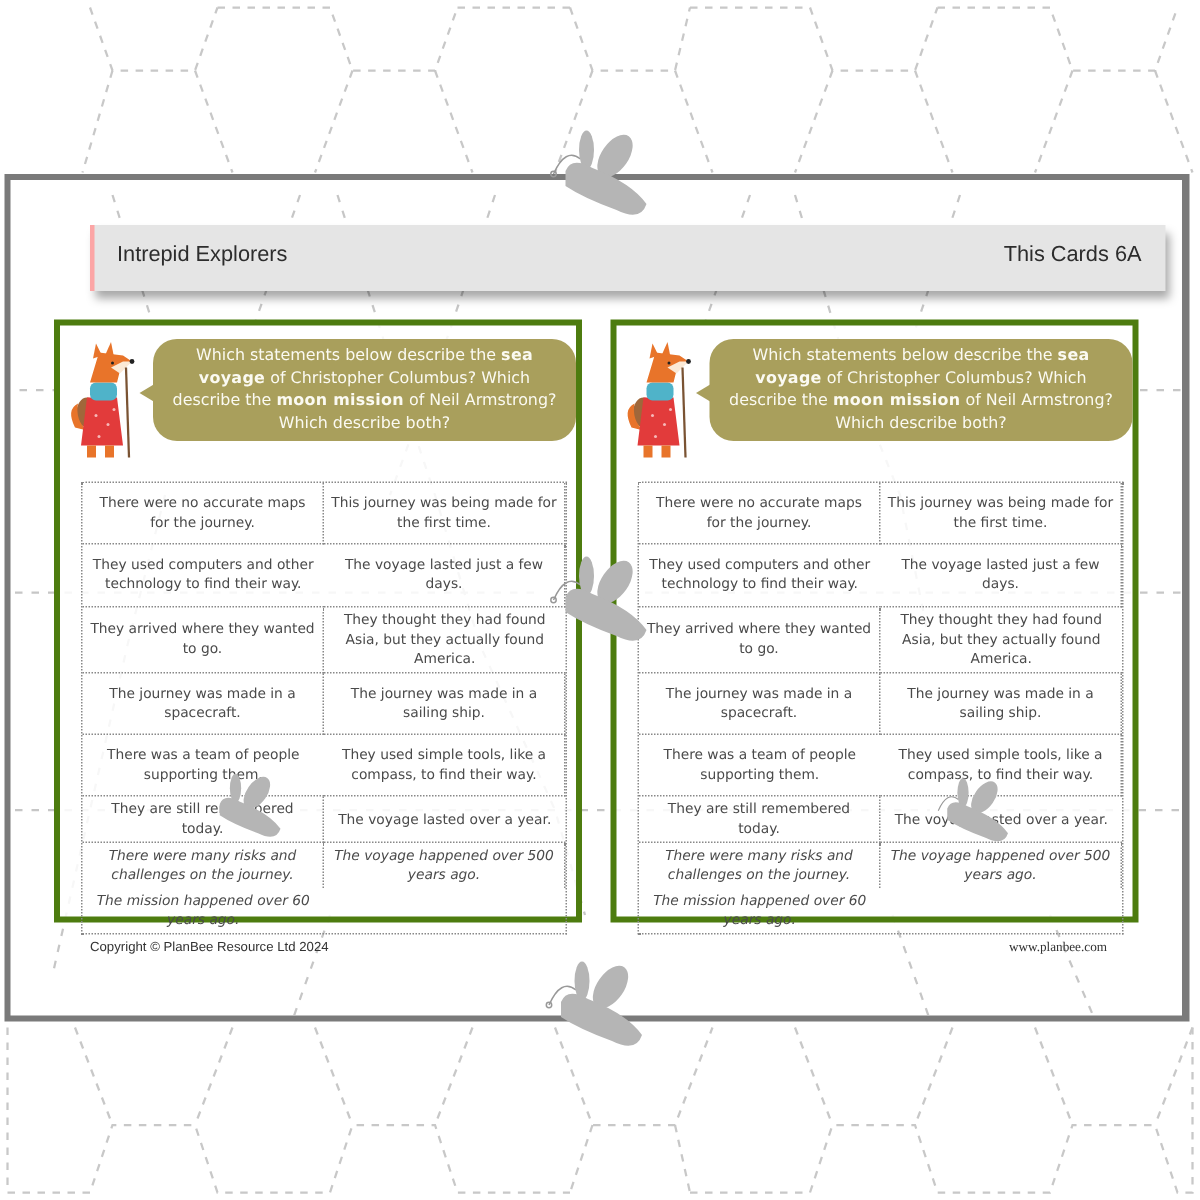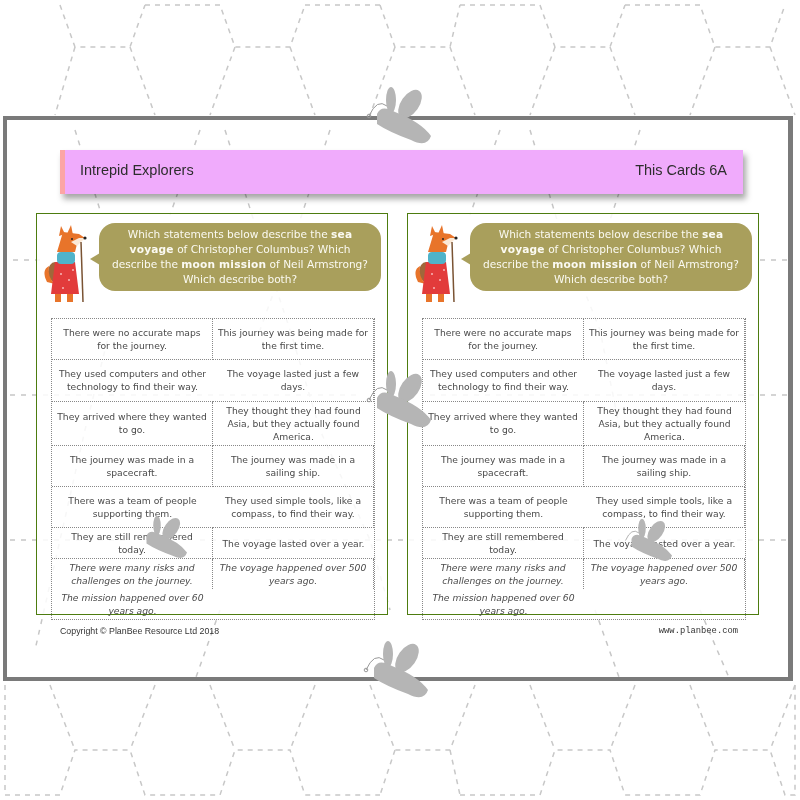--- a/index.html
+++ b/index.html
@@ -10,34 +10,34 @@
   }
   .bg-pattern { position:absolute; inset:0; z-index:0; }
   .frame {
     position:absolute; left:3px; top:116px; width:790px; height:565px;
     border:4px solid #7a7a7a; border-right-width:5px;
     background:#ffffff; z-index:1; box-sizing:border-box;
   }
   .overlay-pattern { position:absolute; inset:0; z-index:2; pointer-events:none; }
   .header-bar {
     position:absolute; left:60px; top:150px; width:678px; height:44px;
-    background:#f0abfc; box-shadow:3px 5px 6px rgba(0,0,0,0.35);
-    z-index:3; border-left:5px solid #fca5a5;
+    background:#e5e5e5; box-shadow:3px 5px 6px rgba(0,0,0,0.35);
+    z-index:3; border-left:3px solid #fca5a5;padding-left:36px;
   }
   .header-title {
     position:absolute; left:15px; top:12px; font-size:14.5px; color:#2d2d2d;
     font-family:"Liberation Sans", sans-serif;
   }
   .header-code {
     position:absolute; right:16px; top:12px; font-size:14.5px; color:#2d2d2d;
     font-family:"Liberation Sans", sans-serif;
   }
   .card-panel {
     position:absolute; top:213px; width:352px; height:402px;
-    border:1px solid #4d7c0f; background:rgba(255,255,255,0.85); z-index:3; box-sizing:border-box;
+    border:4px solid #4d7c0f; background:rgba(255,255,255,0.85); z-index:3; box-sizing:border-box;
   }
   .card-panel.left { left:36px; }
   .card-panel.right { left:407px; }
   .fox { position:absolute; left:4px; top:8px; width:50px; height:82px; }
   .bubble {
     position:absolute; left:62px; top:9px; width:282px; height:68px;
     background:#a99f5c; border-radius:16px; color:#fbfaf2;
     font-family:"DejaVu Sans", sans-serif; font-size:10.6px; line-height:15px;
     text-align:center; display:flex; align-items:center; justify-content:center;
     padding:4px 8px; box-sizing:border-box;
@@ -60,21 +60,21 @@
     color:#4a4a4a; padding:2px 4px; box-sizing:border-box;
   }
   .cell:nth-child(3n) { border-right:none; }
   .cell:nth-last-child(-n+3) { border-bottom:none;font-style:italic; }
   .copyright {
     position:absolute; left:60px; top:626px; font-size:8.8px; color:#333;
     font-family:"Liberation Sans", sans-serif; z-index:3;
   }
   .website {
     position:absolute; right:62px; top:626px; font-size:8.8px; color:#333;
-    font-family:Liberation Mono, monospace; z-index:3;
+    font-family:Liberation Serif, serif; z-index:3;
   }
   .bee { position:absolute; z-index:5; pointer-events:none; }
 </style>
 </head>
 <body>
 
 <svg class="bg-pattern" width="800" height="800" viewBox="0 0 800 800">
   <g fill="none" stroke="#c8c8c8" stroke-width="1.5" stroke-dasharray="5,5">
     <path d="M60,5 L75,47 L130,47 L145,5"></path>
     <path d="M75,47 L55,115"></path>
@@ -217,21 +217,21 @@
     <div class="cell">There was a team of people supporting them.</div>
     <div class="cell">They used simple tools, like a compass, to find their way.</div>
     <div class="cell">They are still remembered today.</div>
     <div class="cell">The voyage lasted over a year.</div>
     <div class="cell">There were many risks and challenges on the journey.</div>
     <div class="cell">The voyage happened over 500 years ago.</div>
     <div class="cell">The mission happened over 60 years ago.</div>
   </div>
 </div>
 
-<div class="copyright">Copyright © PlanBee Resource Ltd 2018</div>
+<div class="copyright">Copyright © PlanBee Resource Ltd 2024</div>
 <div class="website">www.planbee.com</div>
 
 <svg class="bee" style="left:355px;top:86px;" width="80" height="64" viewBox="0 0 80 64">
   <path d="M14,30 Q22,12 32,20" fill="none" stroke="#999" stroke-width="1"></path>
   <circle cx="14" cy="30" r="1.8" fill="none" stroke="#999"></circle>
   <ellipse cx="36" cy="14" rx="5" ry="13" fill="#b5b5b5"></ellipse>
   <ellipse cx="55" cy="18" rx="9" ry="16" transform="rotate(35 55 18)" fill="#b5b5b5"></ellipse>
   <path d="M28,32 Q32,22 46,30 Q72,40 82,54 Q78,66 62,58 Q40,50 28,42 Z" fill="#b5b5b5" transform="translate(-6,-4)"></path>
 </svg>
 <svg class="bee" style="left:355px;top:370px;" width="80" height="64" viewBox="0 0 80 64">

